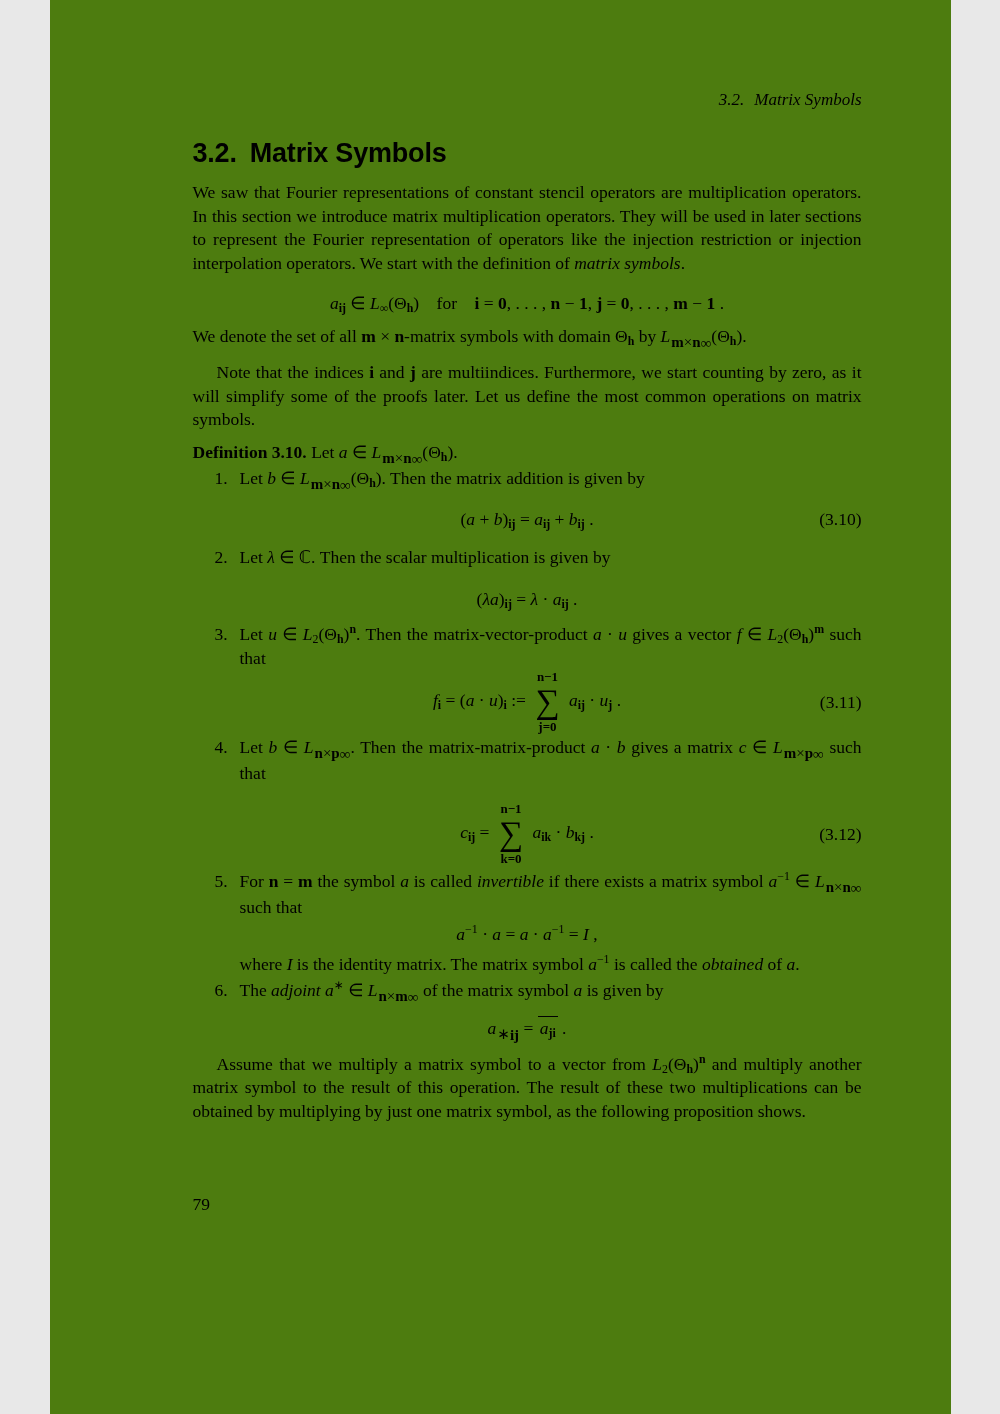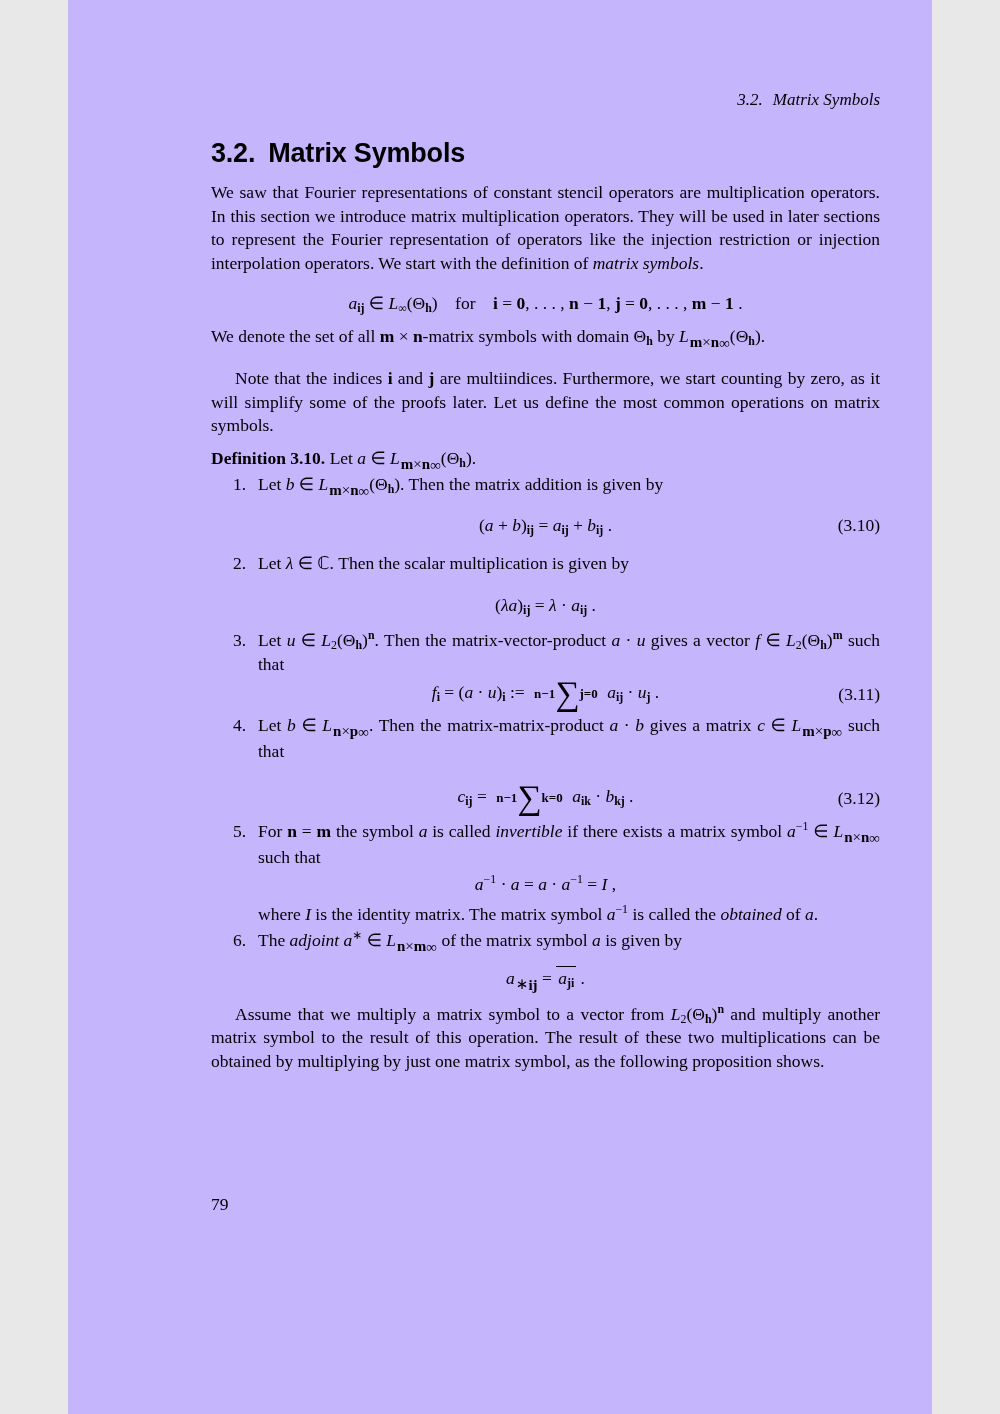--- a/index.html
+++ b/index.html
@@ -1,35 +1,36 @@
 <!DOCTYPE html>
 <html><head>
 <meta charset="utf-8">
 <style>
   html,body { margin:0; padding:0; background:#e8e8e8; }
   .page {
-    width:864px; height:1414px; background:#c4b5fd; color:#000;
+    width:864px; height:1414px; background:#4d7c0f; color:#000;
     position:relative; margin:0 auto; overflow:hidden;
     font-family:"Liberation Serif", serif;
+    padding-left:37px;
   }
   .textblock { position:absolute; left:143px; top:90px; width:669px; }
 
   .running-header { text-align:right; font-style:italic; font-size:17px; line-height:20px; }
   .running-header .rh-num { margin-right:10px; }
 
   h1 {
     margin:28px 0 0 0; font-family:"Liberation Sans", sans-serif;
     font-size:27px; line-height:30px; font-weight:bold; letter-spacing:-0.2px;
   }
   h1 .h1-title { margin-left:13px; }
 
   .para { margin:0; text-align:justify; font-size:17.5px; line-height:23.5px; }
   .mt13 { margin-top:13px; }
   .mt12 { margin-top:12px; }
-  .mt10 { margin-top:16px; }
+  .mt10 { margin-top:10px; }
   .mt9  { margin-top:9px; }
   .indent { text-indent:24px; }
 
   sub, sup { font-size:68%; line-height:0; }
   sub { vertical-align:baseline; position:relative; top:0.28em; }
   sup { vertical-align:baseline; position:relative; top:-0.55em; }
   .b { font-weight:bold; }
 
   
   .ss {
@@ -48,21 +49,21 @@
   .eq-def39 { margin:15px 0 9px 0; }
   .eq-310 { margin-top:13px; }
   .eq-lam { margin-top:17px; }
   .eq-sum { margin-top:0; line-height:normal; }
   .eq-312 { margin-top:16px; }
   .eq-inv { margin-top:2px; }
   .eq-adj { margin-top:7px; line-height:32px; }
 
   
   .sum {
-    display:inline-flex; flex-direction:row; align-items:center;
+    display:inline-flex; flex-direction:column; align-items:center;
     vertical-align:middle; line-height:1; margin:0 5px;
   }
   .sum .sumt { font-size:13px; line-height:14px; font-weight:bold; }
   .sum .sums { font-size:34px; line-height:36px; }
   .sum .sumb { font-size:13px; line-height:14px; font-weight:bold; }
 
   
   .list { margin:0; }
   .item { position:relative; padding-left:47px; text-align:justify; font-size:17.5px; line-height:23.5px; }
   .item .inum { position:absolute; left:22px; top:0; }

